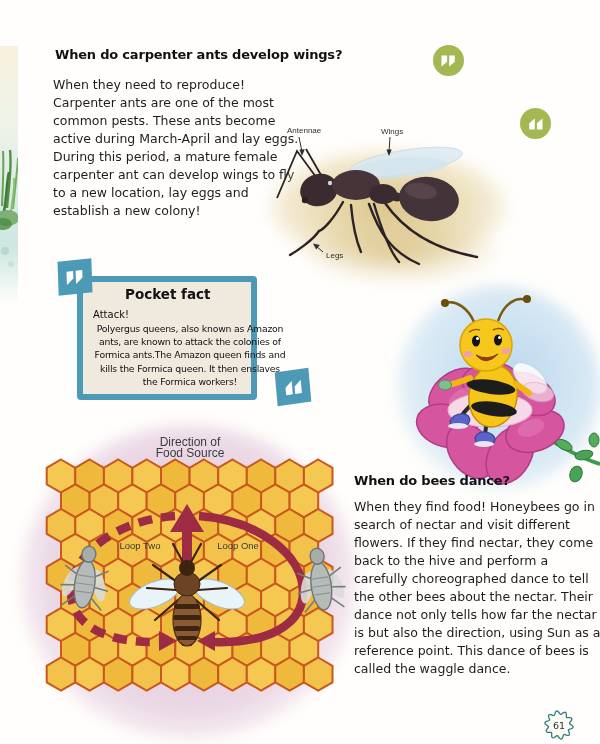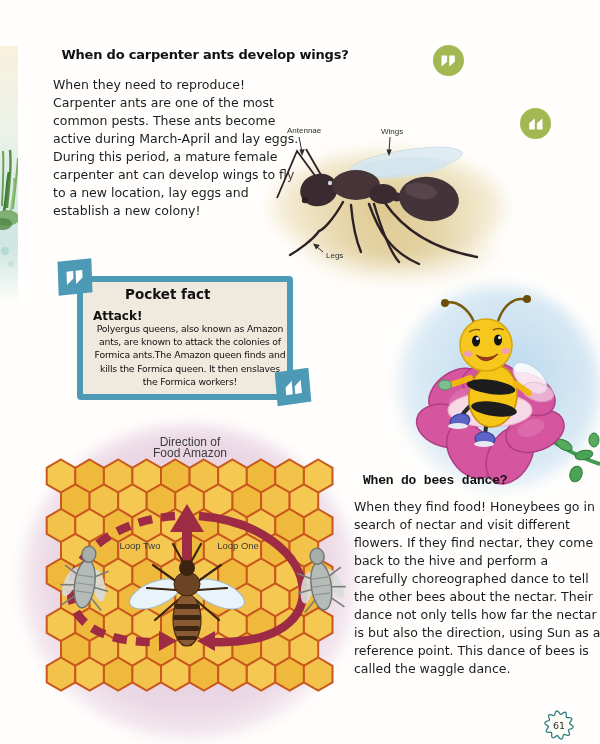--- a/index.html
+++ b/index.html
@@ -32,24 +32,24 @@
   .ant-wash1{left:268px;top:148px;width:240px;height:118px;
     background:radial-gradient(ellipse at 50% 50%,rgba(213,186,115,.85) 0%,rgba(228,210,158,.55) 55%,rgba(228,210,158,0) 78%);}
   .ant-wash2{left:300px;top:215px;width:200px;height:70px;
     background:radial-gradient(ellipse,rgba(216,192,128,.7) 0%,rgba(216,192,128,0) 75%);}
   .sky-wash{left:396px;top:286px;width:204px;height:204px;
     background:radial-gradient(ellipse at 55% 45%,rgba(183,213,236,.95) 0%,rgba(196,222,240,.6) 60%,rgba(196,222,240,0) 80%);}
   .pink-wash{left:20px;top:424px;width:338px;height:316px;
     background:radial-gradient(ellipse at 50% 48%,rgba(222,189,214,.95) 0%,rgba(226,199,219,.7) 58%,rgba(226,199,219,0) 80%);}
 
   
-  .pocket{left:77px;top:276px;width:216px;height:124px;box-sizing:border-box;
+  .pocket{left:77px;top:276px;width:180px;height:124px;box-sizing:border-box;
     background:#efe9de;border:6px solid #4d9ab6;border-radius:4px;}
   .pf-title{position:absolute;left:42px;top:4px;font-weight:700;font-size:13.5px;color:#111;}
-  .pf-sub{position:absolute;left:10px;top:27px;font-weight:700;font-size:12px;color:#111;}
+  .pf-sub{position:absolute;left:10px;top:27px;font-weight:400;font-size:10px;color:#111;}
   .pf-body{position:absolute;left:10px;top:40px;width:194px;font-size:9.3px;line-height:13.2px;
     letter-spacing:-0.2px;color:#111;text-align:center;}
   .pf-quote{width:34px;height:34px;background:#4d9ab6;display:flex;align-items:center;
     justify-content:center;}
   .pf-quote svg{width:20px;height:17px;}
   .pfq-tl{left:58px;top:260px;transform:rotate(-6deg) skewX(-4deg);}
   .pfq-br{left:276px;top:370px;transform:rotate(-8deg) skewX(-3deg);}
 
   
   .dir-label{left:120px;top:437px;width:140px;text-align:center;
@@ -71,21 +71,21 @@
       <path d="M13,163 C15,142 17,128 18,112" stroke="#74b162" stroke-width="2" fill="none"></path>
       <path d="M4,165 C7,150 6,140 9,126" stroke="#3f7d38" stroke-width="2.6" fill="none"></path>
       <path d="M11,166 C12,152 15,144 14,132" stroke="#8abf74" stroke-width="1.8" fill="none"></path>
       <ellipse cx="7" cy="172" rx="12" ry="8" fill="#6fa75f" opacity="0.85"></ellipse>
       <ellipse cx="3" cy="178" rx="9" ry="6" fill="#4f8a44" opacity="0.8"></ellipse>
       <circle cx="5" cy="205" r="4" fill="#a8d3c6" opacity="0.7"></circle>
       <circle cx="11" cy="218" r="3" fill="#bcdccf" opacity="0.6"></circle>
     </svg>
   </div>
 
-  <div class="abs h-q" style="left:55px;top:47px;width:300px;text-align:center;">When do carpenter ants develop wings?</div>
+  <div class="abs h-q" style="left:55px;top:47px;width:300px;">When do carpenter ants develop wings?</div>
   <div class="abs body-copy" style="left:53px;top:76px;width:252px;">When they need to reproduce! Carpenter ants are one of the most common pests. These ants become active during March-April and lay eggs. During this period, a mature female carpenter ant can develop wings to fly to a new location, lay eggs and establish a new colony!</div>
 
   <div class="abs q-circle q-tl">
     <svg viewBox="0 0 24 20">
         <path d="M2,2 h8 v9 l-8,7 z" fill="#fff"></path>
         <path d="M13,2 h8 v9 l-8,7 z" fill="#fff"></path>
       </svg>
   </div>
   <div class="abs q-circle q-br">
     <svg viewBox="0 0 24 20" style="transform:rotate(180deg)">
@@ -198,21 +198,21 @@
     <path d="M118,96 C124,100 128,103 131,105" stroke="#f0b70f" stroke-width="6" fill="none" stroke-linecap="round"></path>
     <ellipse cx="62" cy="133" rx="10" ry="7" fill="#5b63c9" stroke="#3a418f" stroke-width="1.2" transform="rotate(-15 62 133)"></ellipse>
     <ellipse cx="60" cy="138" rx="10" ry="3" fill="#e8e8f2"></ellipse>
     <ellipse cx="87" cy="151" rx="10" ry="7" fill="#5b63c9" stroke="#3a418f" stroke-width="1.2" transform="rotate(5 87 151)"></ellipse>
     <ellipse cx="86" cy="156" rx="10" ry="3" fill="#e8e8f2"></ellipse>
   </svg>
 
   <div class="abs wash pink-wash"></div>
   <div class="abs dir-label">
     <div>Direction of</div>
-    <div>Food Amazon</div>
+    <div>Food Source</div>
   </div>
   <svg class="abs" style="left:35px;top:432px;" width="312" height="300" viewBox="0 0 312 300">
     <g id="hexes">
         <polygon points="26.0,27.5 40.3,35.8 40.3,52.3 26.0,60.5 11.7,52.3 11.7,35.8" fill="#f5c851" stroke="#c9571e" stroke-width="2"></polygon>
         <polygon points="54.6,27.5 68.9,35.8 68.9,52.3 54.6,60.5 40.3,52.3 40.3,35.8" fill="#efba3c" stroke="#c9571e" stroke-width="2"></polygon>
         <polygon points="83.2,27.5 97.4,35.8 97.4,52.3 83.2,60.5 68.9,52.3 68.9,35.8" fill="#f2c24a" stroke="#c9571e" stroke-width="2"></polygon>
         <polygon points="111.7,27.5 126.0,35.8 126.0,52.3 111.7,60.5 97.4,52.3 97.4,35.8" fill="#f5c851" stroke="#c9571e" stroke-width="2"></polygon>
         <polygon points="140.3,27.5 154.6,35.8 154.6,52.3 140.3,60.5 126.0,52.3 126.0,35.8" fill="#efba3c" stroke="#c9571e" stroke-width="2"></polygon>
         <polygon points="168.9,27.5 183.2,35.8 183.2,52.3 168.9,60.5 154.6,52.3 154.6,35.8" fill="#f2c24a" stroke="#c9571e" stroke-width="2"></polygon>
         <polygon points="197.5,27.5 211.8,35.8 211.8,52.3 197.5,60.5 183.2,52.3 183.2,35.8" fill="#f5c851" stroke="#c9571e" stroke-width="2"></polygon>
@@ -355,21 +355,21 @@
         <path d="M8,-6 L22,-14"></path>
           <path d="M9,4 L24,6"></path>
           <path d="M7,14 L20,26"></path>
       </g>
       <ellipse cx="0" cy="2" rx="10" ry="24" fill="#b5bbb8" stroke="#6f7673" stroke-width="1.4"></ellipse>
       <path d="M-8,-6 h16 M-9,2 h18 M-8,10 h16" stroke="#8d938f" stroke-width="1.2"></path>
       <ellipse cx="0" cy="-28" rx="7" ry="8" fill="#a7ada9" stroke="#6f7673" stroke-width="1.4"></ellipse>
     </g>
   </svg>
 
-  <div class="abs h-q" style="left:363px;top:473px;width:230px;font-family:Liberation Mono, monospace;">When do bees dance?</div>
+  <div class="abs h-q" style="left:354px;top:473px;width:230px;">When do bees dance?</div>
   <div class="abs body-copy" style="left:354px;top:498px;width:248px;">When they find food! Honeybees go in search of nectar and visit different flowers. If they find nectar, they come back to the hive and perform a carefully choreographed dance to tell the other bees about the nectar. Their dance not only tells how far the nectar is but also the direction, using Sun as a reference point. This dance of bees is called the waggle dance.</div>
 
   <div class="abs badge">
     <svg width="34" height="34" viewBox="0 0 34 34">
       <polygon id="badge-scallop" fill="#fdfdf6" stroke="#2e7d7f" stroke-width="1.3" points="29.50,17.00 30.38,17.70 30.98,18.47 31.12,19.24 30.75,19.92 29.94,20.47 28.89,20.86 27.83,21.16 27.00,21.45 26.53,21.86 26.48,22.47 26.73,23.32 27.11,24.35 27.41,25.43 27.45,26.41 27.11,27.11 26.41,27.45 25.43,27.41 24.35,27.11 23.32,26.73 22.47,26.48 21.86,26.53 21.45,27.00 21.16,27.83 20.86,28.89 20.47,29.94 19.92,30.75 19.24,31.12 18.47,30.98 17.70,30.38 17.00,29.50 16.39,28.58 15.86,27.88 15.33,27.57 14.73,27.70 14.00,28.20 13.14,28.89 12.20,29.51 11.28,29.84 10.51,29.74 9.97,29.18 9.70,28.24 9.65,27.11 9.70,26.01 9.68,25.13 9.43,24.57 8.87,24.32 7.99,24.30 6.89,24.35 5.76,24.30 4.82,24.03 4.26,23.49 4.16,22.72 4.49,21.80 5.11,20.86 5.80,20.00 6.30,19.27 6.43,18.67 6.12,18.14 5.42,17.61 4.50,17.00 3.62,16.30 3.02,15.53 2.88,14.76 3.25,14.08 4.06,13.53 5.11,13.14 6.17,12.84 7.00,12.55 7.47,12.14 7.52,11.53 7.27,10.68 6.89,9.65 6.59,8.57 6.55,7.59 6.89,6.89 7.59,6.55 8.57,6.59 9.65,6.89 10.68,7.27 11.53,7.52 12.14,7.47 12.55,7.00 12.84,6.17 13.14,5.11 13.53,4.06 14.08,3.25 14.76,2.88 15.53,3.02 16.30,3.62 17.00,4.50 17.61,5.42 18.14,6.12 18.67,6.43 19.27,6.30 20.00,5.80 20.86,5.11 21.80,4.49 22.72,4.16 23.49,4.26 24.03,4.82 24.30,5.76 24.35,6.89 24.30,7.99 24.32,8.87 24.57,9.43 25.13,9.68 26.01,9.70 27.11,9.65 28.24,9.70 29.18,9.97 29.74,10.51 29.84,11.28 29.51,12.20 28.89,13.14 28.20,14.00 27.70,14.73 27.57,15.33 27.88,15.86 28.58,16.39 29.50,17.00"></polygon>
       <text x="17" y="21" font-size="9.5" text-anchor="middle" fill="#2f2f2f" font-family="DejaVu Sans,sans-serif">61</text>
     </svg>
   </div>
 
 </div>

